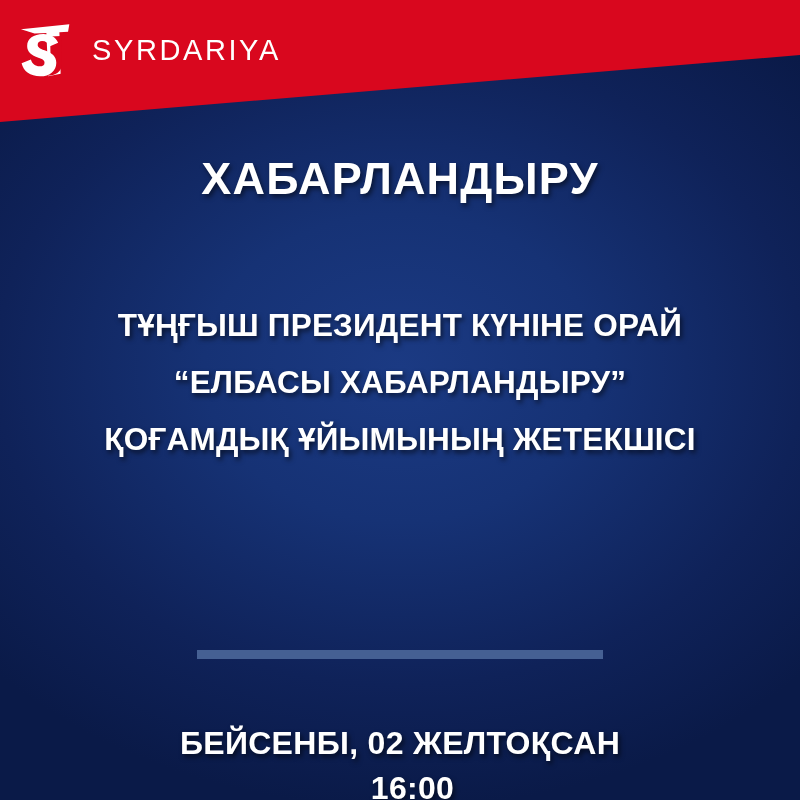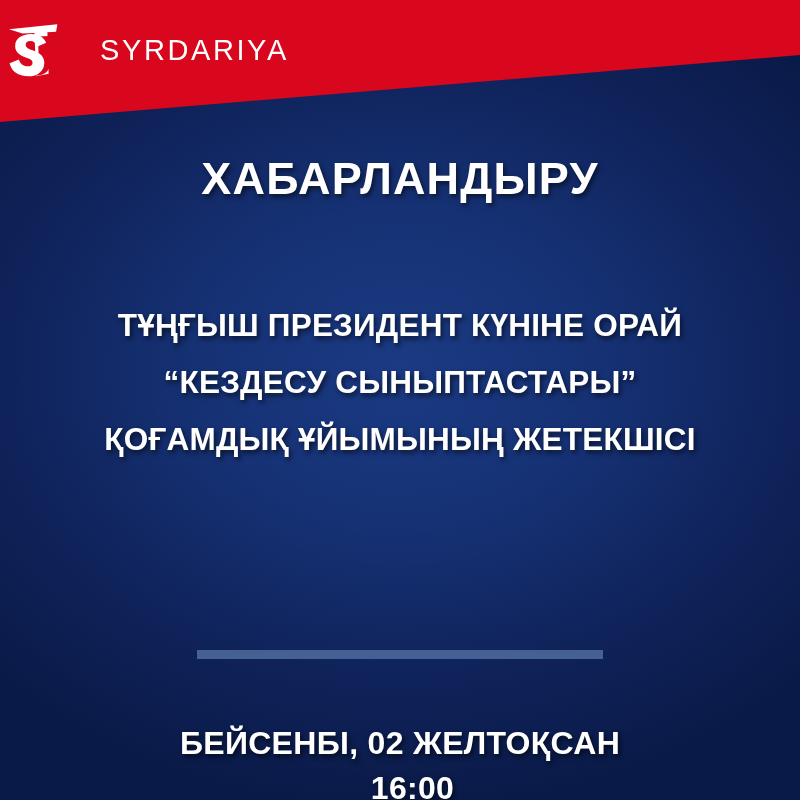--- a/index.html
+++ b/index.html
@@ -28,24 +28,23 @@
     height: 130px;
     background: #d9071e;
     -webkit-clip-path: polygon(0 0, 100% 0, 100% 55px, 0 122px);
     clip-path: polygon(0 0, 100% 0, 100% 55px, 0 122px);
     z-index: 3;
   }
 
   .logo-block {
     position: absolute;
     top: 18px;
-    left: 4px;
+    left: 16px;
     display: flex;
     z-index: 4;
-    gap: 20px;
   }
 
   .logo-mark {
     width: 62px;
     height: 62px;
     flex: 0 0 auto;
     margin-right: 14px;
   }
 
   .logo-words {
@@ -168,21 +167,21 @@
       <div class="logo-name">SYRDARIYA</div>
     </div>
   </div>
 
   <div class="content">
 
     <div class="announce-title">ХАБАРЛАНДЫРУ</div>
 
     <div class="body-lines">
       <div class="body-line">ТҰҢҒЫШ ПРЕЗИДЕНТ КҮНІНЕ ОРАЙ</div>
-      <div class="body-line">“КЕЗДЕСУ СЫНЫПТАСТАРЫ”</div>
+      <div class="body-line">“ЕЛБАСЫ ХАБАРЛАНДЫРУ”</div>
       <div class="body-line">ҚОҒАМДЫҚ ҰЙЫМЫНЫҢ ЖЕТЕКШІСІ</div>
     </div>
 
     <div class="divider"></div>
 
     <div class="datetime">
       <div class="date-line">БЕЙСЕНБІ, 02 ЖЕЛТОҚСАН</div>
       <div class="time-line">16:00</div>
     </div>
 

